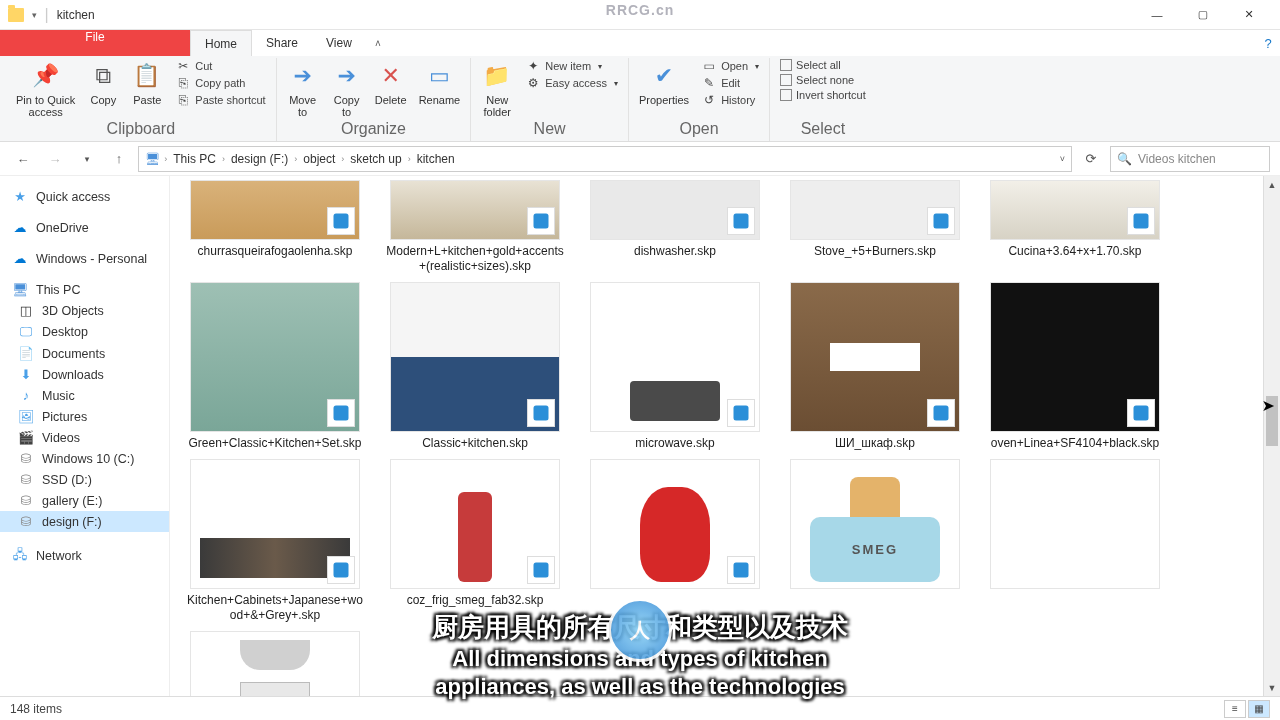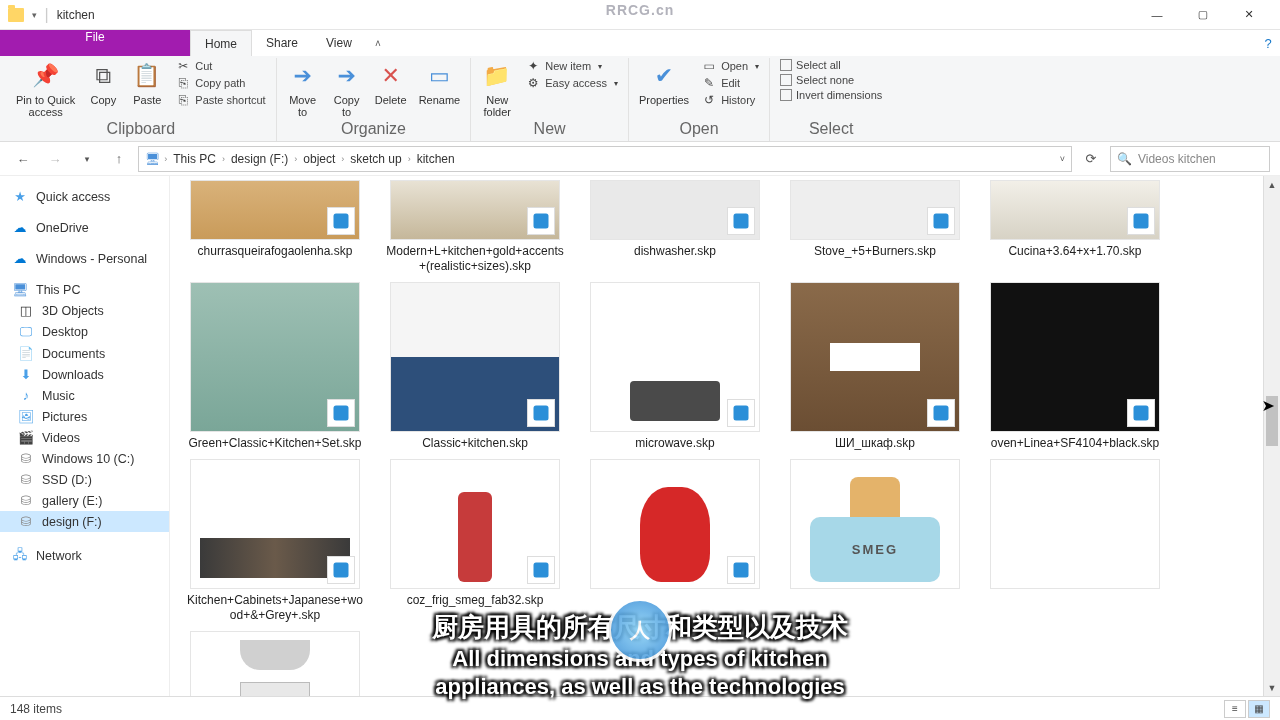--- a/index.html
+++ b/index.html
@@ -10,21 +10,21 @@
 .titlebar-left { display: flex; align-items: center; gap: 8px; }
 .folder-icon-sm { width: 16px; height: 14px; background: #ffd666; border-radius: 1px; position: relative; }
 .folder-icon-sm::before { content:""; position:absolute; top:-3px; left:0; width:7px; height:3px; background:#ffd666; border-radius:1px 1px 0 0; }
 .titlebar-title { font-size: 12px; color: #333; }
 .win-controls { display: flex; }
 .win-btn { width: 46px; height: 30px; display: flex; align-items: center; justify-content: center; font-size: 11px; color: #333; cursor: pointer; }
 
 
 .menutabs { height: 26px; display: flex; align-items: stretch; background: #fff; }
 .menutab { padding: 0 14px; font-size: 12px; display: flex; align-items: center; color: #333; cursor: pointer; }
-.menutab.file { background: #a21caf; color: #fff; }
+.menutab.file { background: #ef4444; color: #fff; }
 .menutab.active { background: #f5f6f7; border: 1px solid #ddd; border-bottom: none; }
 .help-btn { margin-left: auto; width: 24px; display:flex; align-items:center; justify-content:center; color:#1979ca; font-size:13px; }
 .collapse-caret { width: 24px; display:flex; align-items:center; justify-content:center; color:#555; font-size:10px; }
 
 
 .ribbon { height: 86px; background: #f5f6f7; border-bottom: 1px solid #ddd; display: flex; padding: 2px 6px 0; }
 .rgroup { display: flex; flex-direction: column; align-items: center; border-right: 1px solid #e2e2e2; padding: 0 6px; }
 .rgroup-items { display: flex; align-items: flex-start; gap: 4px; height: 68px; }
 .rbtn-lg { display: flex; flex-direction: column; align-items: center; gap: 2px; padding: 2px 4px; cursor: pointer; font-size: 11px; color: #333; text-align:center; line-height:1.1; }
 .rbtn-lg .ico { width: 32px; height: 32px; display:flex; align-items:center; justify-content:center; font-size:22px; }
@@ -222,21 +222,21 @@
         <div class="rbtn-sm">
             <span class="checkbox-sm"></span>
             <span>Select all</span>
           </div>
         <div class="rbtn-sm">
             <span class="checkbox-sm"></span>
             <span>Select none</span>
           </div>
         <div class="rbtn-sm">
             <span class="checkbox-sm"></span>
-            <span>Invert dimensions</span>
+            <span>Invert shortcut</span>
           </div>
       </div>
     </div>
     <div class="rgroup-label">Select</div>
   </div>
 </div>
 
 <div class="addrbar">
   <div class="navbtn">←</div>
   <div class="navbtn" style="color:#bbb;">→</div>

